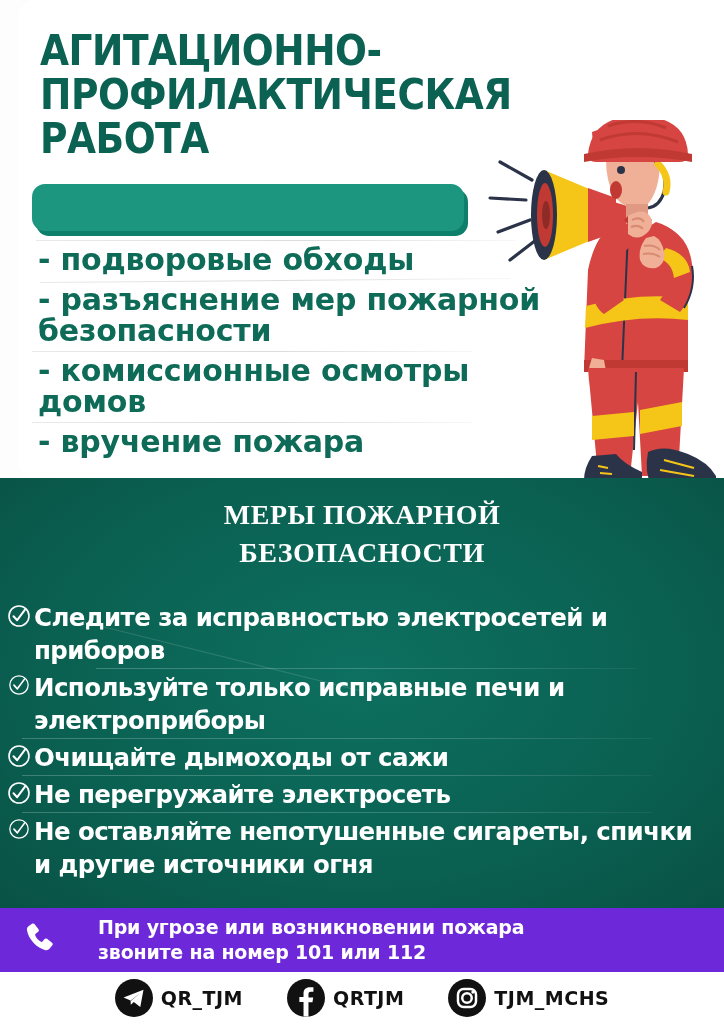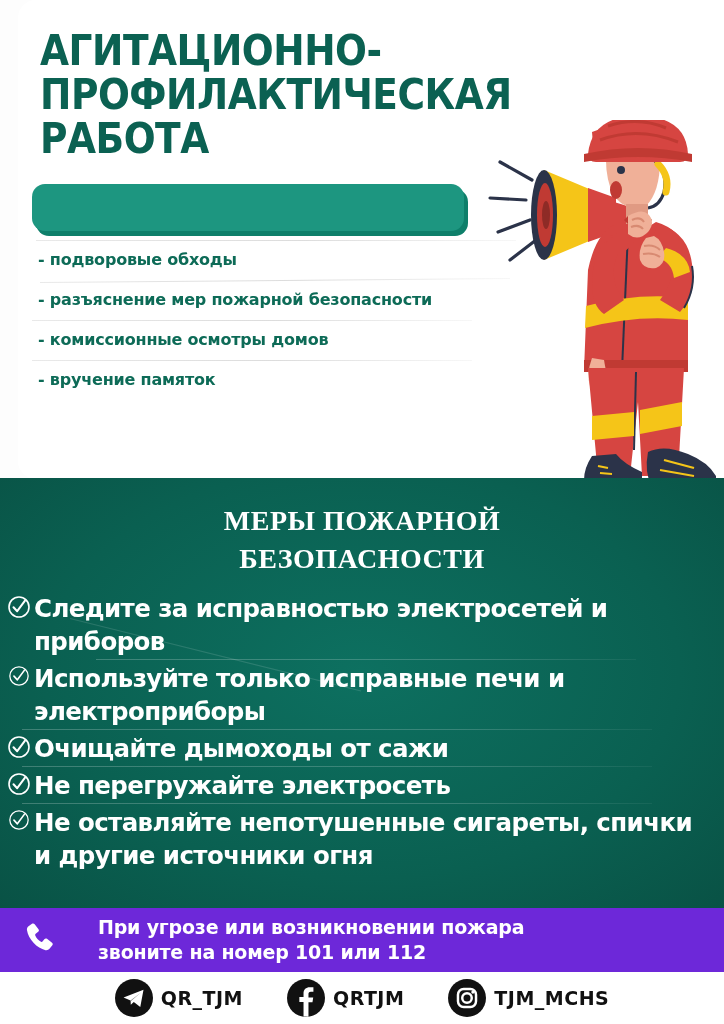--- a/index.html
+++ b/index.html
@@ -66,21 +66,21 @@
     position:absolute;
     left:0; top:240px;
     width:540px;
   }
   .activity-item {
     position:relative;
     padding:3px 0 5px 20px;
     color:#0d6b57;
     font-family:"DejaVu Sans", sans-serif;
     font-weight:bold;
-    font-size:16px;
+    font-size:30px;
     line-height:31px;
     letter-spacing:-0.2px;
   }
   .activity-divider {
     height:1px;
     background:linear-gradient(to right,#e9e9e9 0%, #dcdcdc 55%, #f7f7f7 100%);
     margin:0 10px 0 14px;
   }
   .activity-divider.d0 { margin-left:18px; width:480px; }
   .activity-divider.d1 { margin-left:22px; width:470px; transform:rotate(-0.5deg); }
@@ -96,32 +96,32 @@
   .illustration svg { display:block; }
 
   
   .measures-section {
     position:absolute;
     left:0; top:478px; width:724px; height:430px;
     background:radial-gradient(ellipse at 50% 45%, #0d7060 0%, #0a6051 62%, #095245 100%);
     overflow:hidden;
   }
   .measures-title {
-    margin-top:24px;
+    margin-top:18px;
     text-align:center;
     color:#ffffff;
     font-family:"Liberation Serif", serif;
     font-weight:bold;
     font-size:28px;
     line-height:38px;
     letter-spacing:0.5px;
     text-transform:uppercase;
   }
   .measures-list {
-    margin-top:14px;
+    margin-top:29px;
     width:724px;
   }
   .measure-item {
     display:flex;
     align-items:flex-start;
     color:#ffffff;
     font-family:"DejaVu Sans", sans-serif;
     font-weight:bold;
     font-size:25px;
     line-height:33px;
@@ -223,21 +223,21 @@
     </div>
 
     <div class="activity-list">
       <div class="activity-divider d0"></div>
       <div class="activity-item">- подворовые обходы</div>
       <div class="activity-divider d1"></div>
       <div class="activity-item">- разъяснение мер пожарной безопасности</div>
       <div class="activity-divider d2"></div>
       <div class="activity-item">- комиссионные осмотры домов</div>
       <div class="activity-divider d3"></div>
-      <div class="activity-item">- вручение памяток</div>
+      <div class="activity-item">- вручение пожара</div>
     </div>
 
     <div class="illustration">
       <svg width="254" height="375" viewBox="0 0 254 375" xmlns="http://www.w3.org/2000/svg">
 
         <g stroke="#2b3349" stroke-width="3.2" stroke-linecap="round" fill="none">
           <line x1="12" y1="42" x2="44" y2="60"></line>
           <line x1="2" y1="78" x2="38" y2="80"></line>
           <line x1="10" y1="112" x2="42" y2="100"></line>
           <line x1="22" y1="140" x2="48" y2="120"></line>

